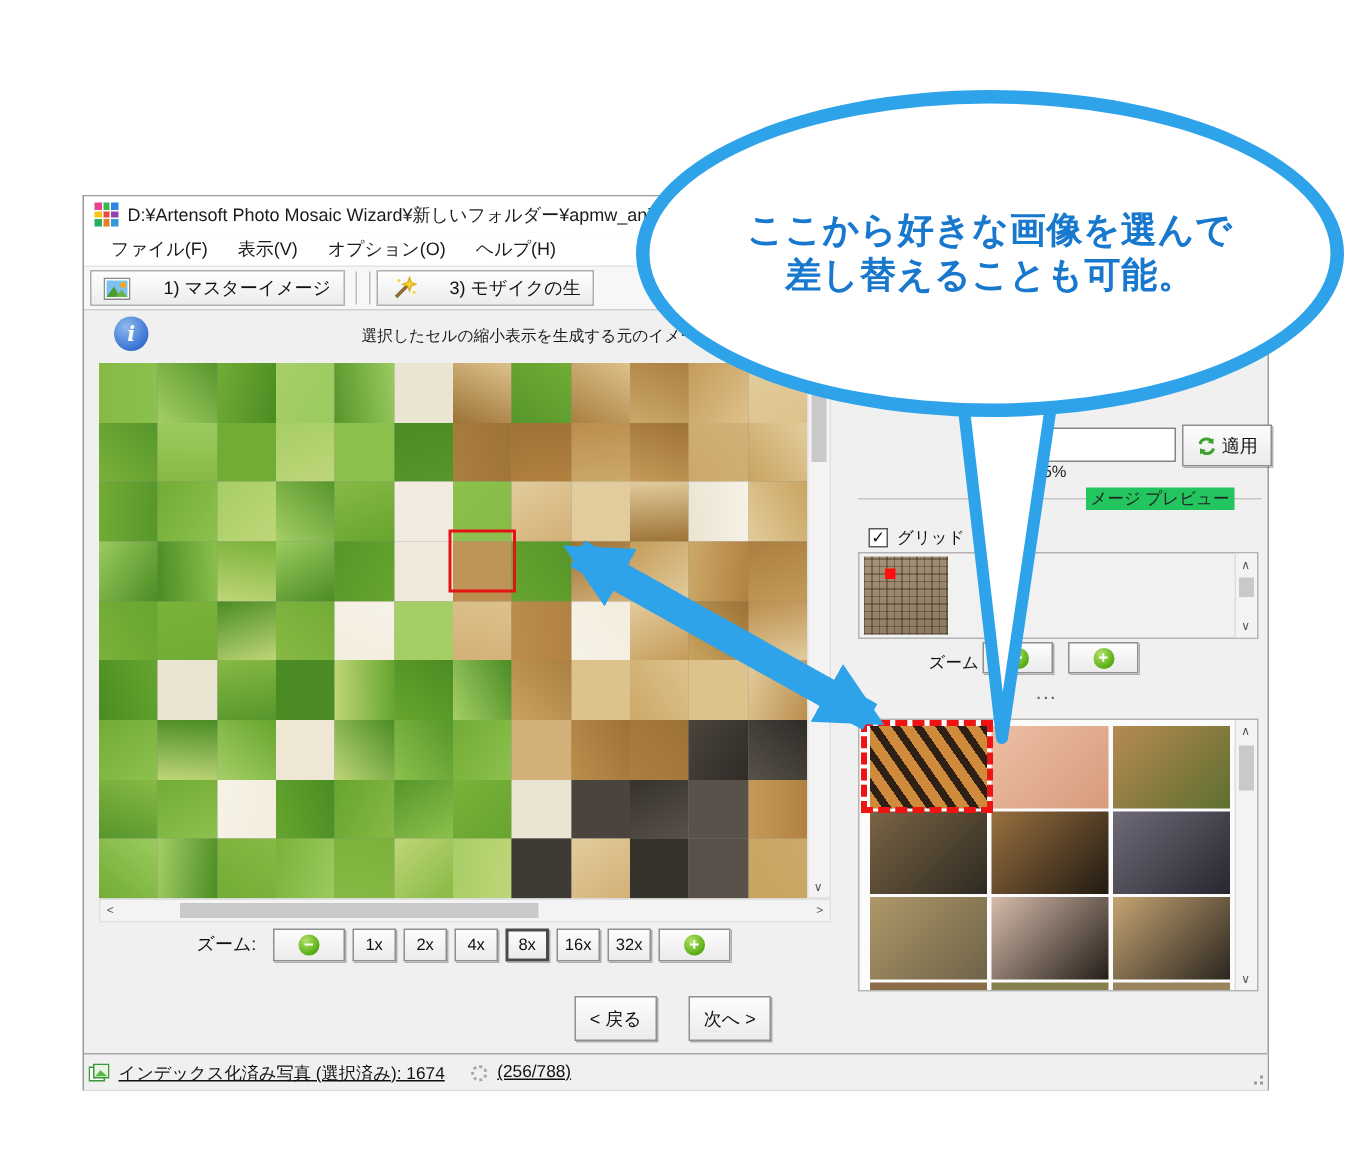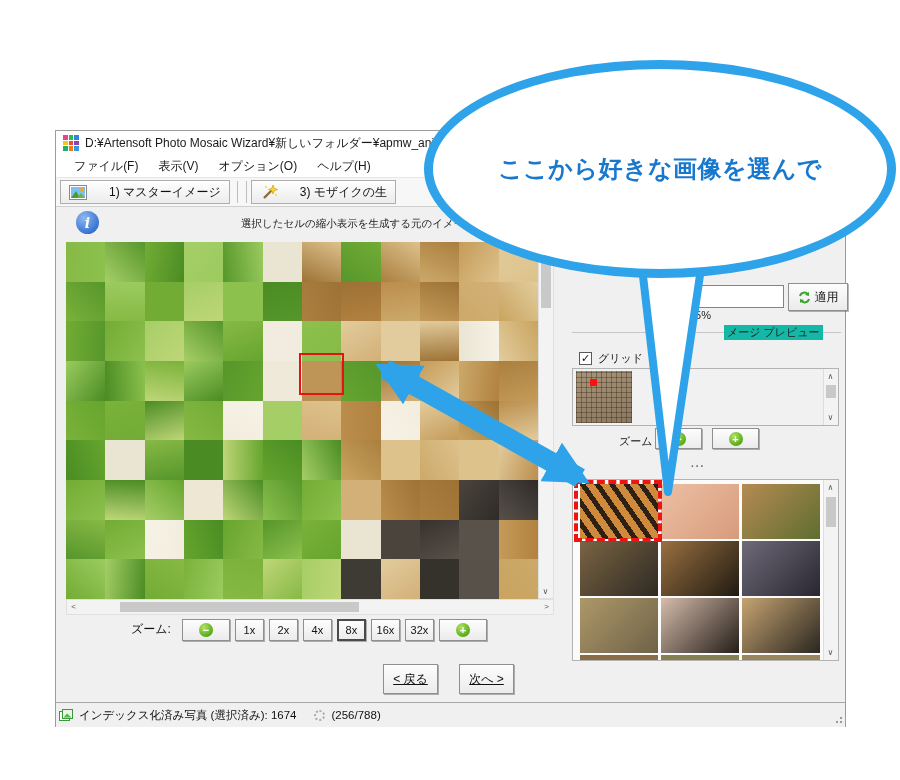--- a/index.html
+++ b/index.html
@@ -40,36 +40,36 @@
   
   .zoombar{left:75px;top:487px;height:23px;display:flex;align-items:center;gap:5px;}
   .zlabel{font-size:12px;color:#111;margin-right:6px;}
   .btn{background:linear-gradient(#fdfdfd,#ebebeb);border:1px solid #8f8f8f;box-shadow:1px 1px 0 rgba(0,0,0,.28);
        font-size:11px;color:#111;display:flex;align-items:center;justify-content:center;}
   .zlevel{width:29px;height:22px;}
   .zlevel.selected{border:2px solid #4a4a4a;}
   .zgreen{width:48px;height:22px;}
   .gdot{width:14px;height:14px;border-radius:50%;color:#fff;font:bold 11px/14px "Liberation Sans",sans-serif;text-align:center;
         background:radial-gradient(circle at 35% 30%,#b4e06a,#56ae12 70%,#3f8c08);}
-  .navbtn{width:55px;height:30px;font-size:12px;text-decoration:underline;}
+  .navbtn{width:55px;height:30px;font-size:12px;}
   .back{left:327px;top:533px;} .next{left:403px;top:533px;}
 
   
   .statusline{left:0;top:571px;width:100%;height:25px;border-top:1px solid #a8a8a8;display:flex;align-items:center;padding-left:3px;gap:6px;background:#f0f0f0;}
-  .status-text{font-size:11.5px;color:#111;}
+  .status-text{font-size:11.5px;color:#111;text-decoration:underline;}
   .spinner{width:11px;height:11px;border:2px dotted #a9a9a9;border-radius:50%;margin-left:12px;}
   .grip{position:absolute;right:3px;bottom:4px;width:10px;height:10px;}
   .grip i{position:absolute;width:2px;height:2px;background:#9a9a9a;}
 
   
   .input{left:603px;top:154px;width:125px;height:23px;background:#fff;border:1px solid #848484;}
   .apply{left:732px;top:152px;width:60px;height:28px;gap:4px;font-size:12px;}
   .percent{left:633px;top:178px;font-size:11px;color:#222;}
   .groupline{left:516px;top:201px;width:269px;height:1px;background:#c6c6c6;}
-  .grouplabel{left:668px;top:194px;font-size:11px;color:#222;background:#14b8a6;padding:0 3px;}
+  .grouplabel{left:668px;top:194px;font-size:11px;color:#222;background:#22c55e;padding:0 3px;}
   .checkrow{left:523px;top:220px;display:flex;align-items:center;gap:6px;}
   .checkbox{width:13px;height:13px;background:#fff;border:1px solid #5a5a5a;font:bold 11px/11px "DejaVu Sans",sans-serif;color:#111;text-align:center;}
   .checklabel{font-size:11px;color:#111;}
   .previewbox{left:516px;top:237px;width:267px;height:58px;background:#f1f1f1;border:1px solid #b3b3b3;}
   .mini{position:absolute;left:3px;top:2px;width:56px;height:52px;}
   .mini-grid{position:absolute;left:0;top:0;width:100%;height:100%;
      background:repeating-linear-gradient(0deg,rgba(40,30,20,.35) 0 1px,transparent 1px 5px),
                 repeating-linear-gradient(90deg,rgba(40,30,20,.35) 0 1px,transparent 1px 5px);}
   .mini-dot{position:absolute;left:14px;top:8px;width:7px;height:7px;}
   .pscroll{position:absolute;right:0;top:0;width:15px;height:100%;background:#f3f3f3;border-left:1px solid #ddd;}
@@ -373,15 +373,16 @@
       <marker id="ah" viewBox="0 0 10 10" refX="7.5" refY="5" markerWidth="2.2" markerHeight="2.2" orient="auto-start-reverse">
         <path d="M0,0 L10,5 L0,10 z" fill="#2EA3E9"></path>
       </marker>
     </defs>
     <line x1="385" y1="369" x2="580" y2="478" stroke="#2EA3E9" stroke-width="20" marker-start="url(#ah)" marker-end="url(#ah)"></line>
     <polygon points="640,250 704,248 668,492" fill="#ffffff" stroke="#2EA3E9" stroke-width="8" stroke-linejoin="round"></polygon>
   </svg>
 
   <div class="bubble">
     <div class="bubble-line">ここから好きな画像を選んで</div>
+    <div class="bubble-line">差し替えることも可能。</div>
   </div>
 
 </div>
 
 </body></html>

